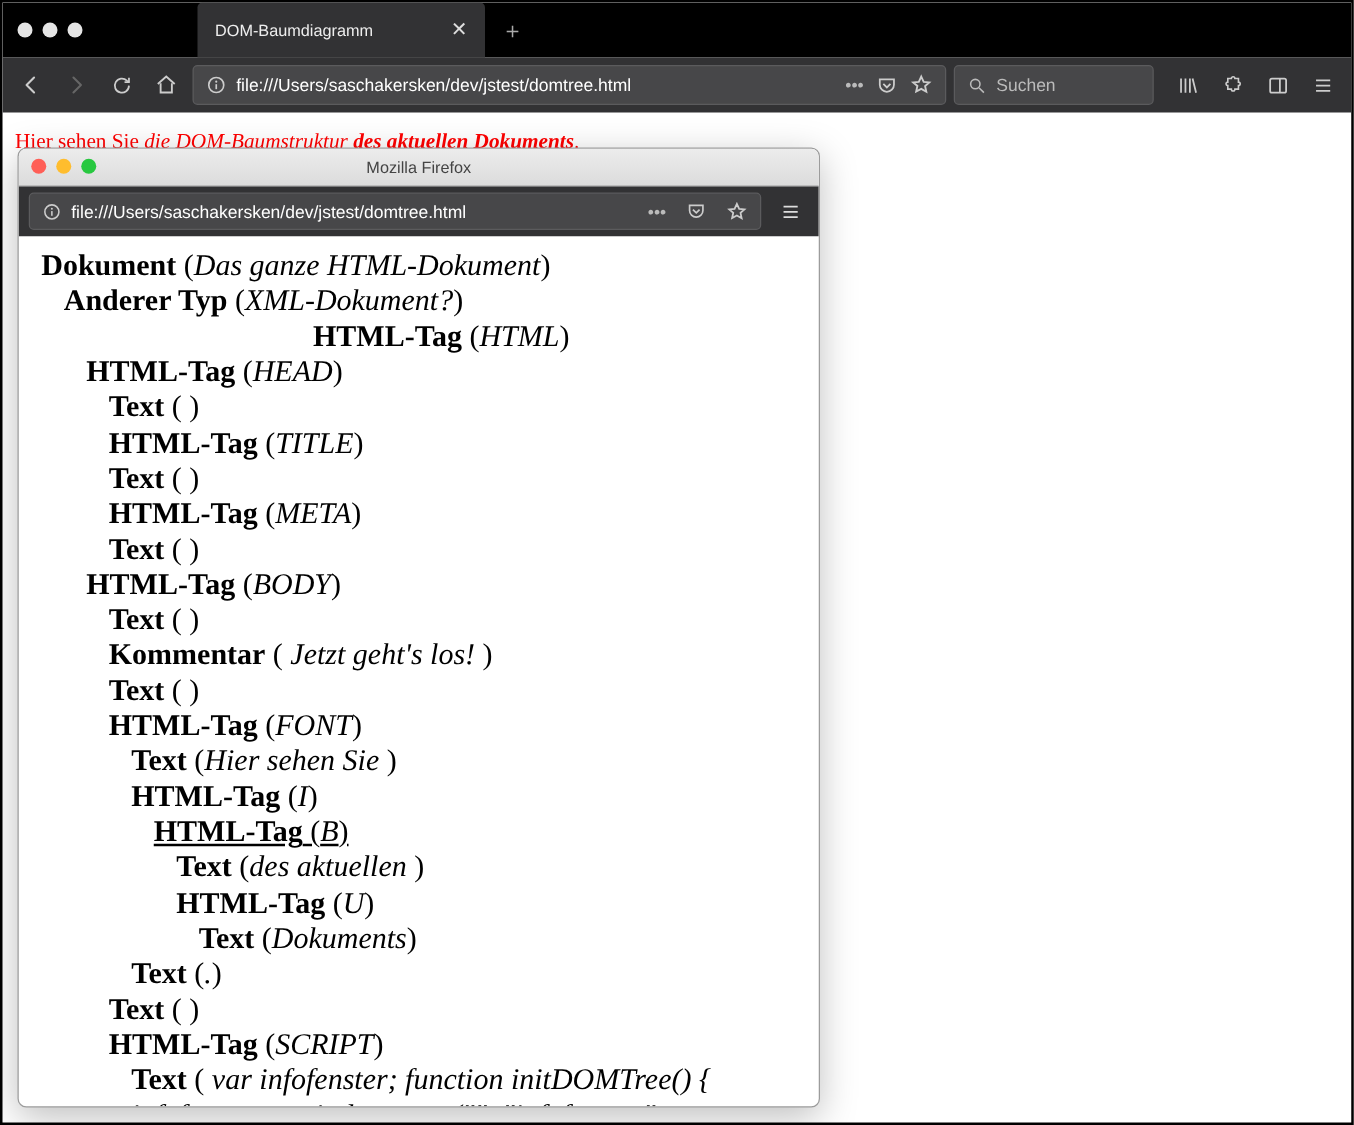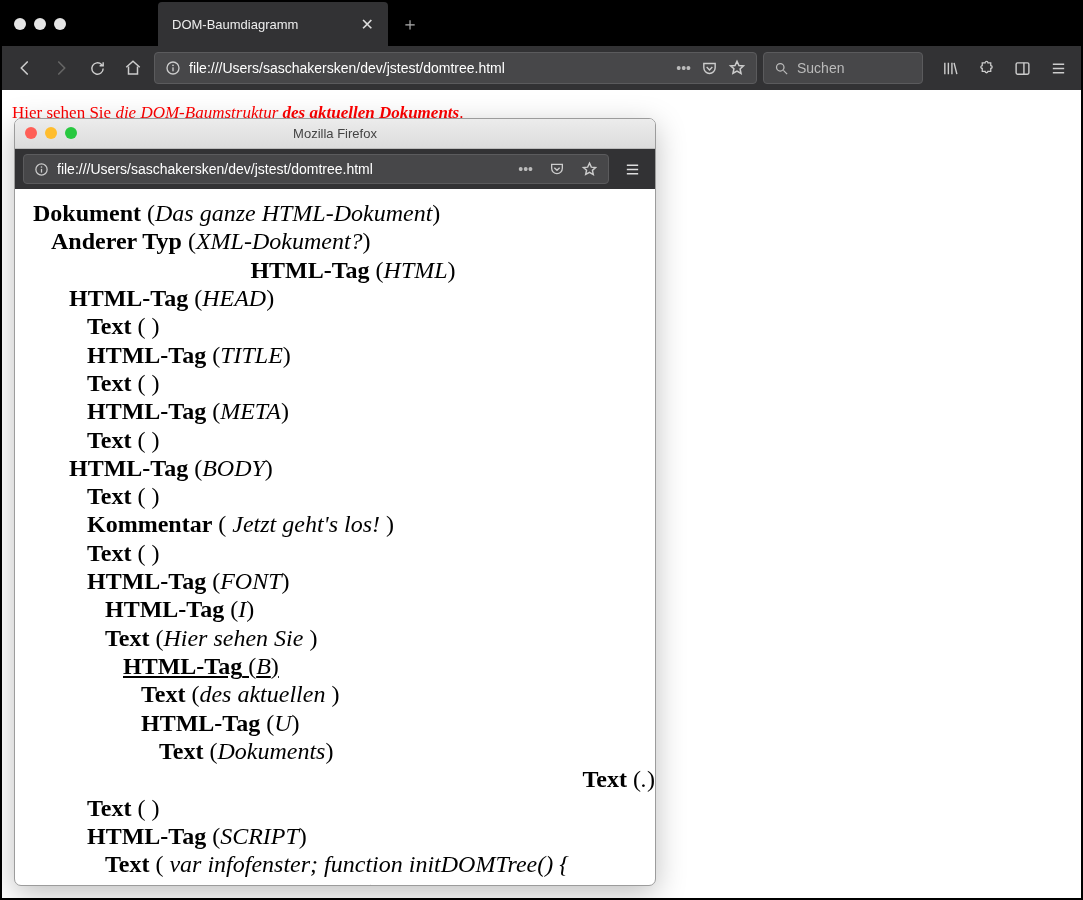--- a/index.html
+++ b/index.html
@@ -244,24 +244,24 @@
       <div class="node" style="padding-left: 70px;"><span class="lbl">Text</span> (<span class="info"> </span>)</div>
       <div class="node" style="padding-left: 70px;"><span class="lbl">HTML-Tag</span> (<span class="info">TITLE</span>)</div>
       <div class="node" style="padding-left: 70px;"><span class="lbl">Text</span> (<span class="info"> </span>)</div>
       <div class="node" style="padding-left: 70px;"><span class="lbl">HTML-Tag</span> (<span class="info">META</span>)</div>
       <div class="node" style="padding-left: 70px;"><span class="lbl">Text</span> (<span class="info"> </span>)</div>
       <div class="node" style="padding-left: 52px;"><span class="lbl">HTML-Tag</span> (<span class="info">BODY</span>)</div>
       <div class="node" style="padding-left: 70px;"><span class="lbl">Text</span> (<span class="info"> </span>)</div>
       <div class="node" style="padding-left: 70px;"><span class="lbl">Kommentar</span> (<span class="info"> Jetzt geht's los! </span>)</div>
       <div class="node" style="padding-left: 70px;"><span class="lbl">Text</span> (<span class="info"> </span>)</div>
       <div class="node" style="padding-left: 70px;"><span class="lbl">HTML-Tag</span> (<span class="info">FONT</span>)</div>
+      <div class="node" style="padding-left: 88px;"><span class="lbl">Text</span> (<span class="info">Hier sehen Sie </span>)</div>
       <div class="node" style="padding-left: 88px;"><span class="lbl">HTML-Tag</span> (<span class="info">I</span>)</div>
-      <div class="node" style="padding-left: 88px;"><span class="lbl">Text</span> (<span class="info">Hier sehen Sie </span>)</div>
       <div class="node" style="padding-left: 106px; text-decoration: underline;"><span class="lbl">HTML-Tag</span> (<span class="info">B</span>)</div>
       <div class="node" style="padding-left: 124px;"><span class="lbl">Text</span> (<span class="info">des aktuellen </span>)</div>
       <div class="node" style="padding-left: 124px;"><span class="lbl">HTML-Tag</span> (<span class="info">U</span>)</div>
       <div class="node" style="padding-left: 142px;"><span class="lbl">Text</span> (<span class="info">Dokuments</span>)</div>
-      <div class="node" style="padding-left: 88px; text-align: right;"><span class="lbl">Text</span> (<span class="info">.</span>)</div>
+      <div class="node" style="padding-left: 88px;"><span class="lbl">Text</span> (<span class="info">.</span>)</div>
       <div class="node" style="padding-left: 70px;"><span class="lbl">Text</span> (<span class="info"> </span>)</div>
       <div class="node" style="padding-left: 70px;"><span class="lbl">HTML-Tag</span> (<span class="info">SCRIPT</span>)</div>
       <div class="node" style="padding-left: 88px;"><span class="lbl">Text</span> (<span class="info"> var infofenster; function initDOMTree() { infofenster = window.open("", "infofenster", "width=400,height=400"); showDOMTree(document, 0); } function showDOMTree(knoten, indentation) { var typ = knoten.nodeType; var typtext, info; switch (typ) { case 1: typtext = "HTML-Tag"; info = knoten.nodeName; break; case 3: typtext = "Text"; info = knoten.nodeValue; break; case 8: typtext = "Kommentar"; info = </span>)</div>
     </div>
 </div>
 
 </body></html>

